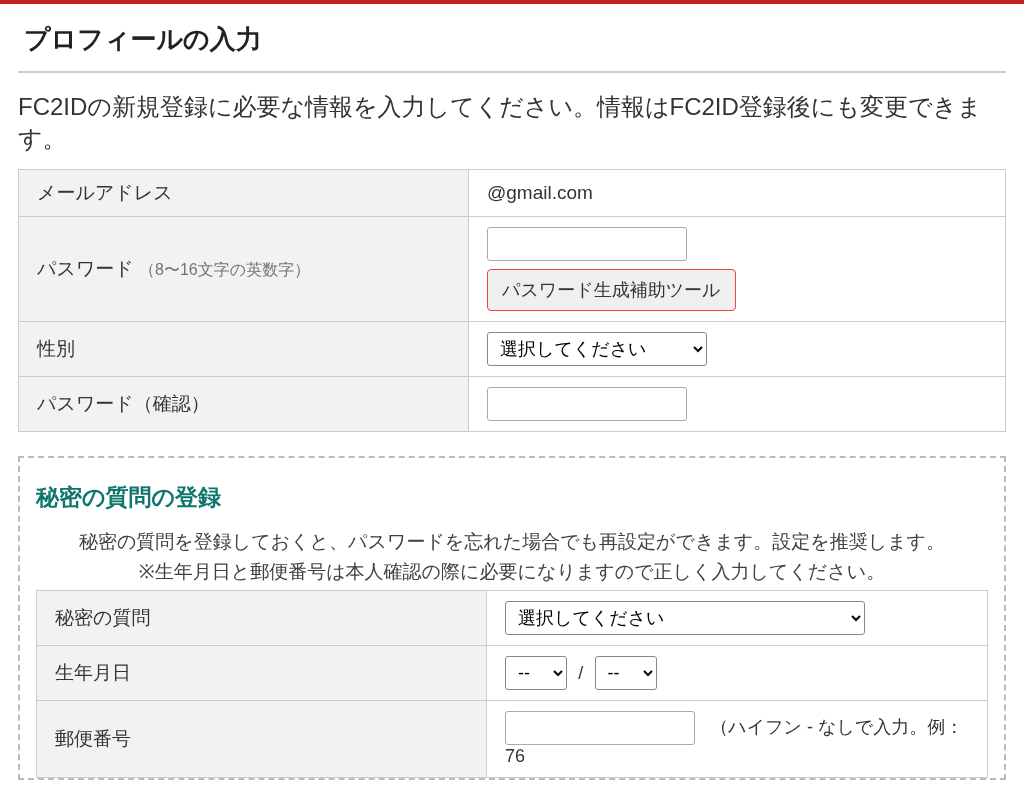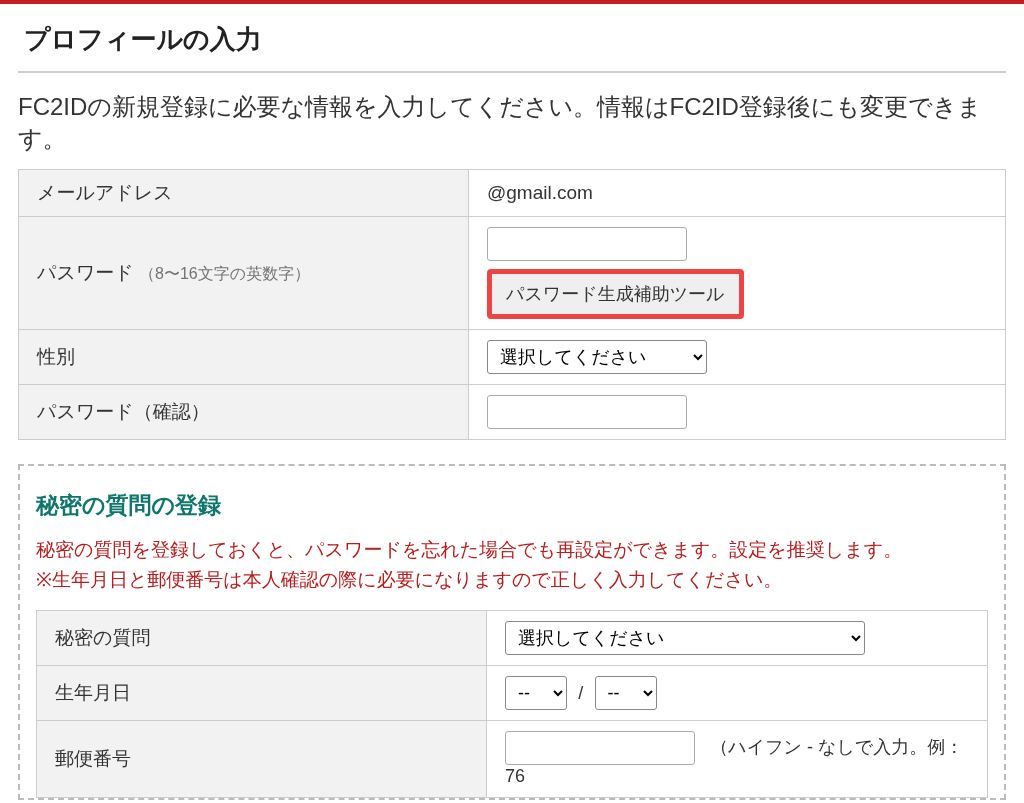--- a/index.html
+++ b/index.html
@@ -65,21 +65,21 @@
       border-radius: 3px;
       padding: 6px 8px;
       font-size: 16px;
       height: 34px;
     }
     .password-input { width: 200px; }
     .answer-input { width: 360px; }
     .postal-input { width: 190px; }
     .btn {
       display: inline-block;
-      border: 5px solid #ef4444;
+      border: 1px solid #ef4444;
       background: #efefef;
       border-radius: 4px;
       padding: 8px 14px;
       font-size: 18px;
       color: #333;
       cursor: pointer;
       margin-top: 8px;
     }
     select {
       border: 1px solid #888;
@@ -98,23 +98,24 @@
       padding: 24px 16px 0 16px;
     }
     .sub-title {
       font-size: 23px;
       font-weight: bold;
       color: #0f766e;
       margin-bottom: 14px;
     }
     .sub-desc {
       font-size: 19px;
-      color: #b91c1c;
+      color: #404040;
       line-height: 1.6;
-      margin-bottom: 14px;
+      margin-bottom: 2px;
+      text-align: center;
     }
     .hint {
       font-size: 18px;
       color: #333;
       margin-left: 10px;
     }
     .slash {
       display: inline-block;
       margin: 0 6px;
       font-size: 18px;

